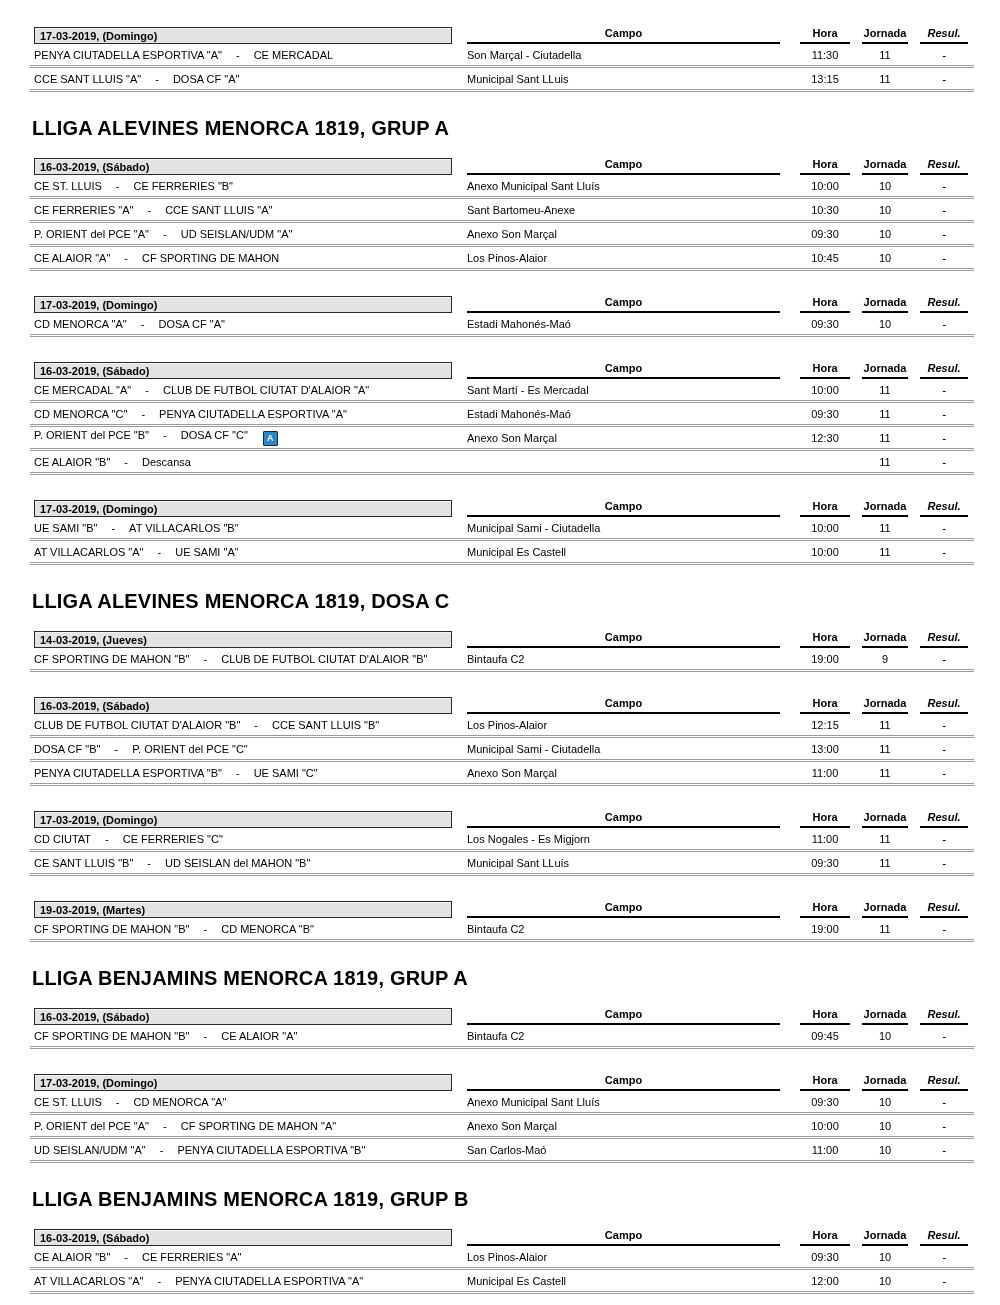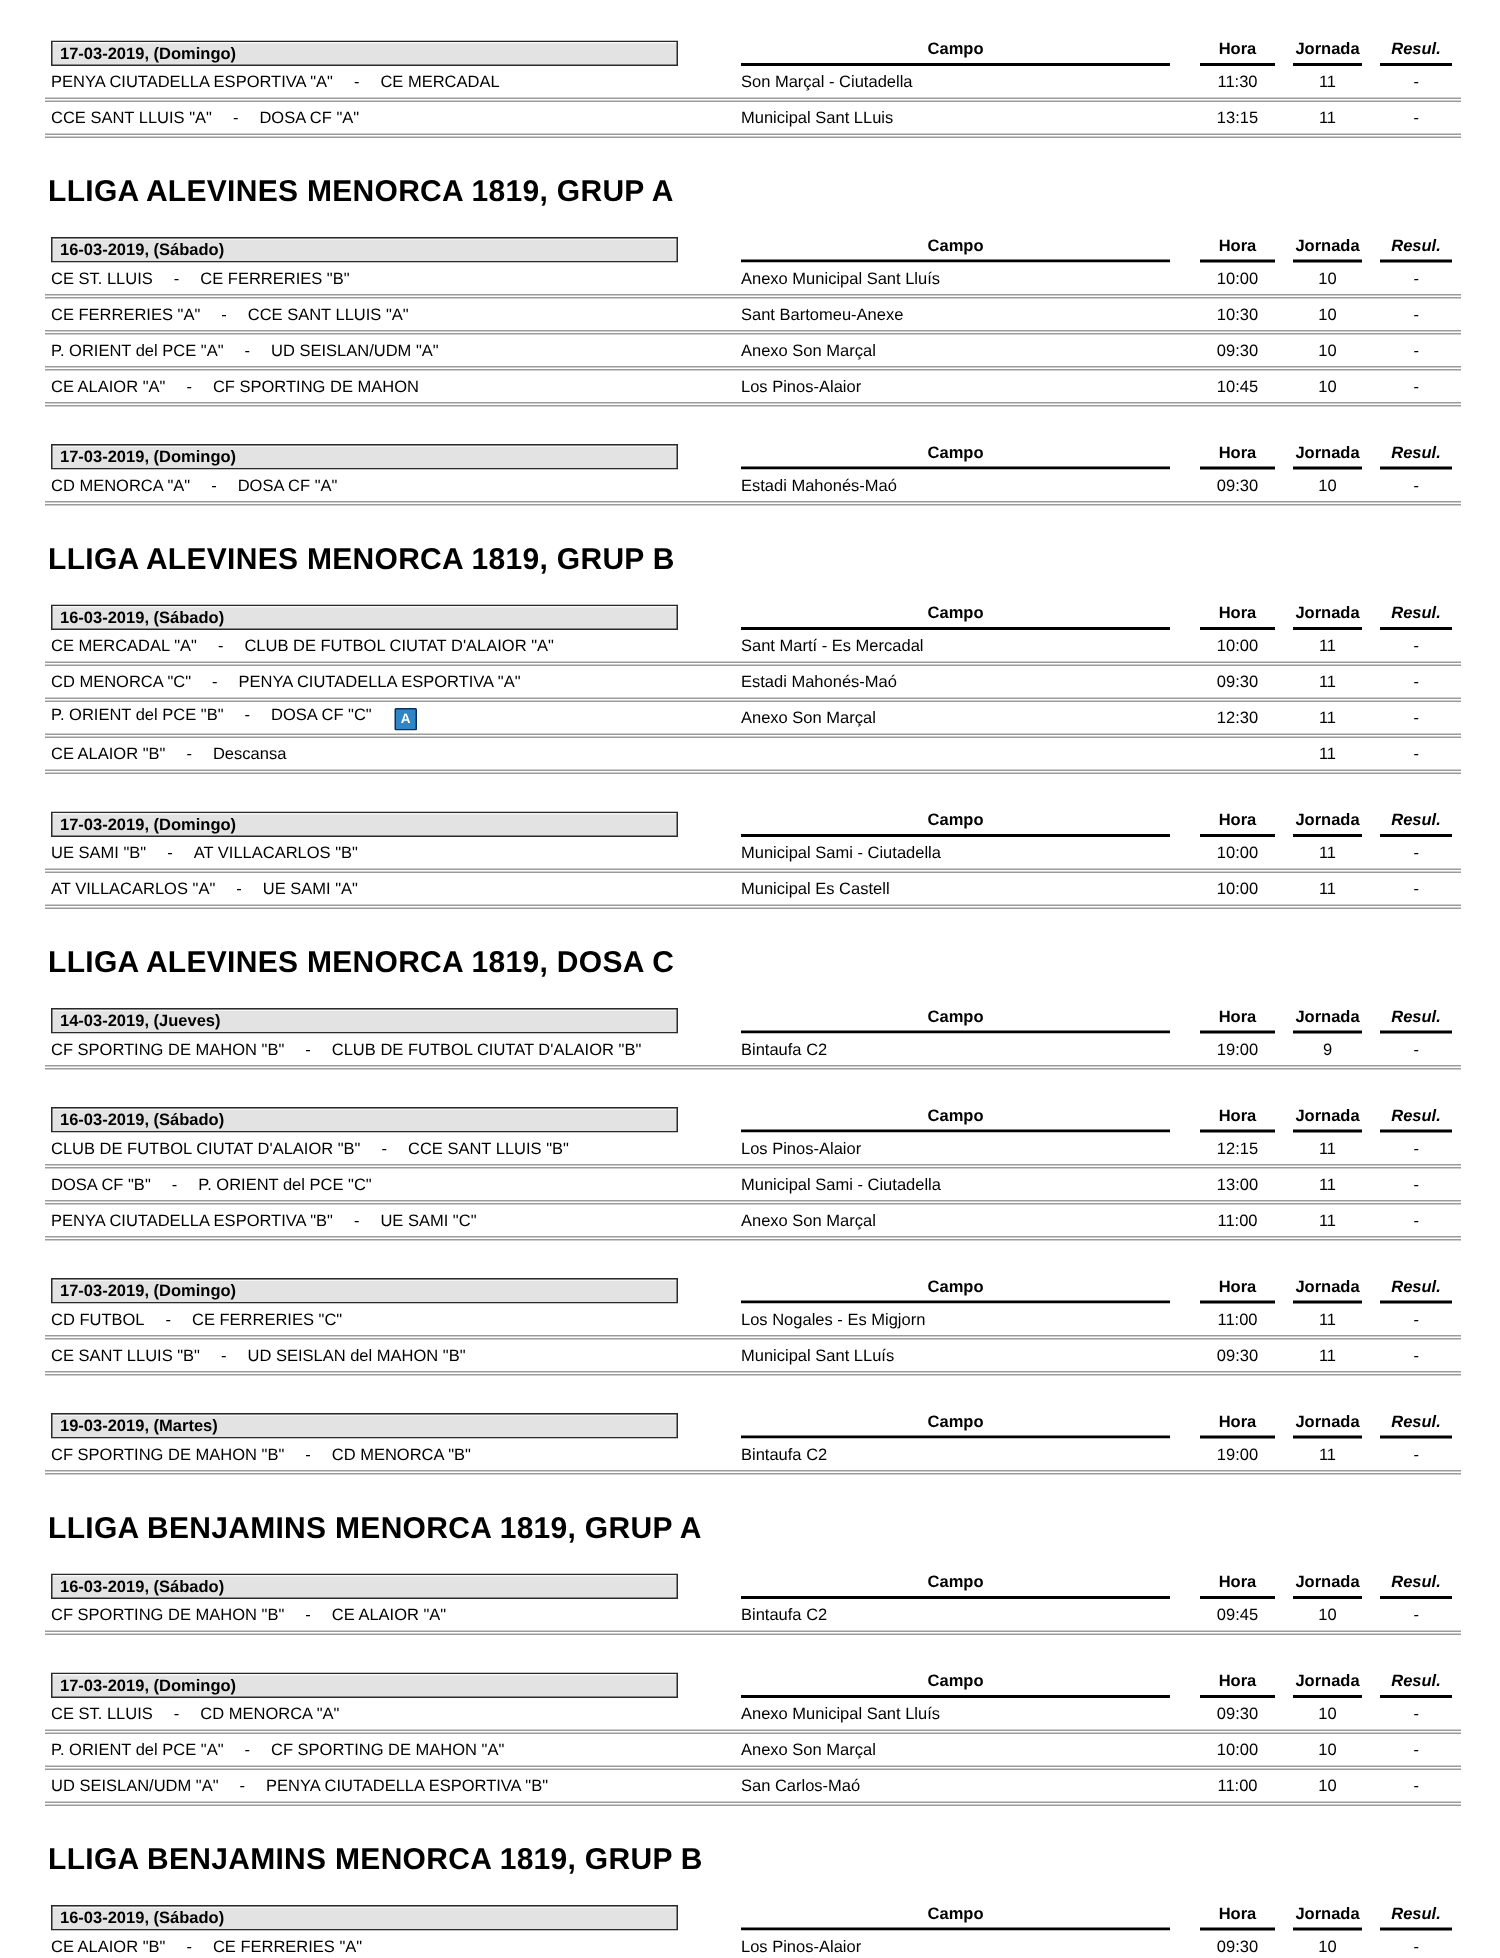--- a/index.html
+++ b/index.html
@@ -10,21 +10,21 @@
     font-size:20px; font-weight:bold; letter-spacing:0.2px;
     margin:19px 0 18px 2px; color:#000000;
   }
   .sched-table { margin-bottom:25px; }
 
   .hdr-row { display:flex; align-items:flex-end; }
   .row { display:flex; align-items:center; height:21px; border-bottom:3px double #9b9b9b; }
 
   .cell { box-sizing:border-box; }
   .cell.match   { flex:0 0 437px; padding-left:4px; font-size:11px; white-space:nowrap; overflow:hidden; }
-  .cell.campo   { flex:1 1 auto; font-size:11px; padding-right:6px; white-space:nowrap; overflow:hidden;margin-left:27px; }
+  .cell.campo   { flex:1 1 auto; font-size:11px; padding-right:6px; white-space:nowrap; overflow:hidden; }
   .cell.hora    { flex:0 0 62px; text-align:center; font-size:11px; }
   .cell.jornada { flex:0 0 58px; text-align:center; font-size:11px; }
   .cell.resul   { flex:0 0 60px; text-align:center; font-size:11px;font-style:italic; }
 
   .date-box {
     border:1px solid #2a2a2a; background:#e3e3e3;
     font-weight:bold; font-size:11px;
     padding:2px 5px 1px 5px; margin-right:15px;
     box-shadow:inset 0 1px 0 #f6f6f6;
   }
@@ -176,21 +176,20 @@
     <div class="cell campo">Estadi Mahonés-Maó</div>
     <div class="cell hora">09:30</div>
     <div class="cell jornada">10</div>
     <div class="cell resul">-</div>
   </div>
           </div>
   </div>
       </div>
   </div>
     <div class="league-section">
-    <div class="section-title">LLIGA ALEVINES MENORCA 1819, GRUP B</div>
     <div class="tables-holder">
         <div class="sched-table">
     <div class="hdr-row">
       <div class="cell match">
         <div class="date-box">16-03-2019,  (Sábado)</div>
       </div>
       <div class="cell campo">
               <div class="hdr-inner">Campo</div>
             </div>
       <div class="cell hora">
@@ -378,21 +377,21 @@
       <div class="cell jornada">
               <div class="hdr-inner">Jornada</div>
             </div>
       <div class="cell resul">
               <div class="hdr-inner">Resul.</div>
             </div>
     </div>
     <div class="rows-holder">
             <div class="row">
     <div class="cell match">
-      <span>CD FUTBOL</span><span class="sep">-</span><span>CE FERRERIES "C"</span>
+      <span>CD CIUTAT</span><span class="sep">-</span><span>CE FERRERIES "C"</span>
     </div>
     <div class="cell campo">Los Nogales - Es Migjorn</div>
     <div class="cell hora">11:00</div>
     <div class="cell jornada">11</div>
     <div class="cell resul">-</div>
   </div>
             <div class="row">
     <div class="cell match">
       <span>CE SANT LLUIS "B"</span><span class="sep">-</span><span>UD SEISLAN del MAHON "B"</span>
     </div>

